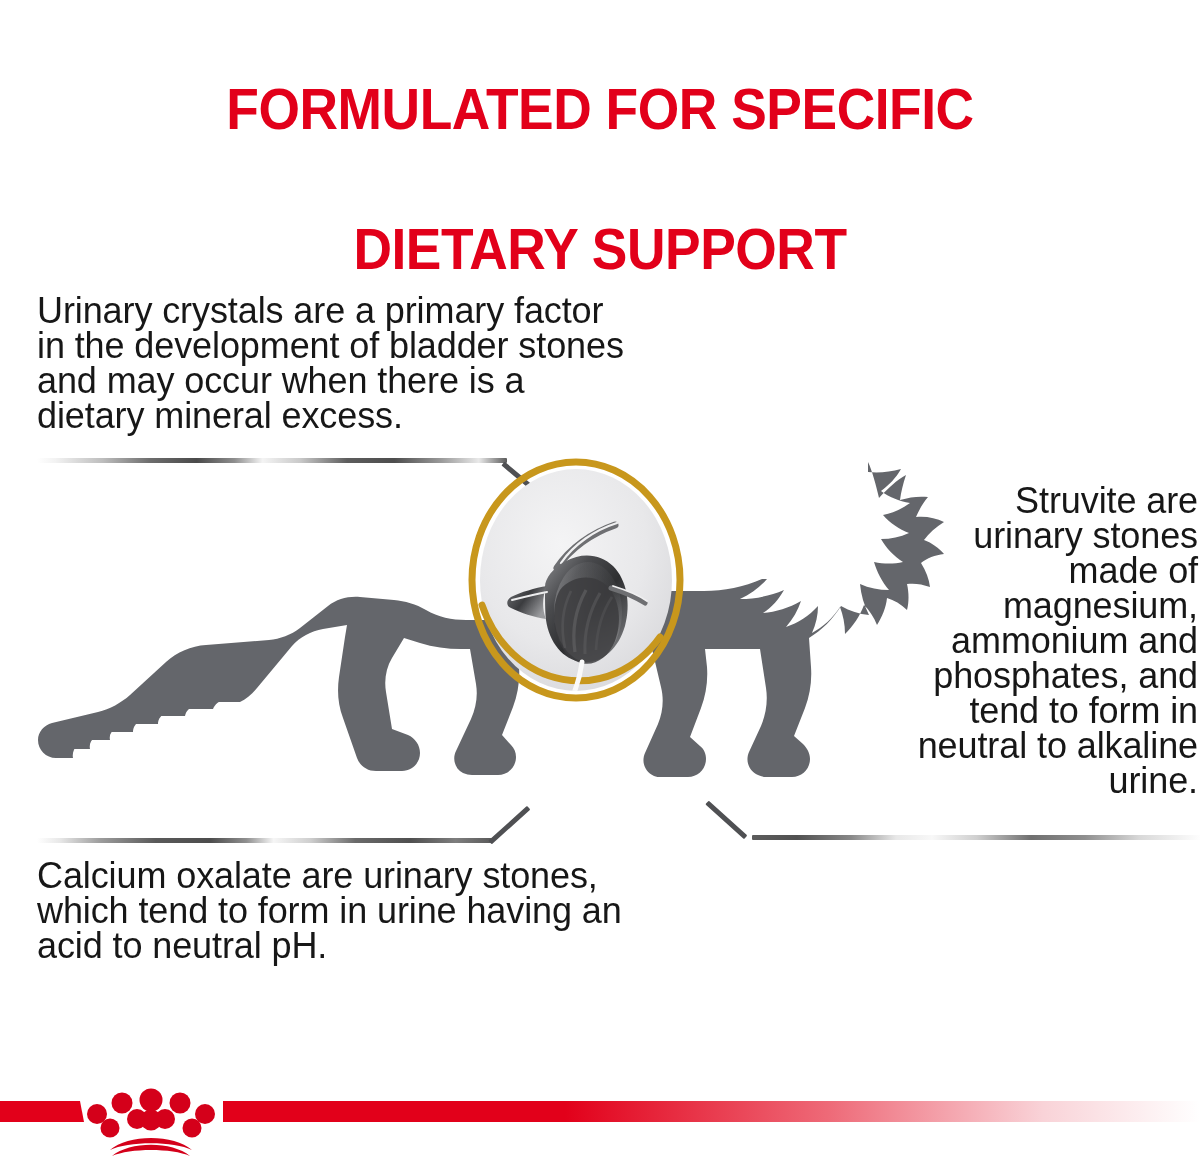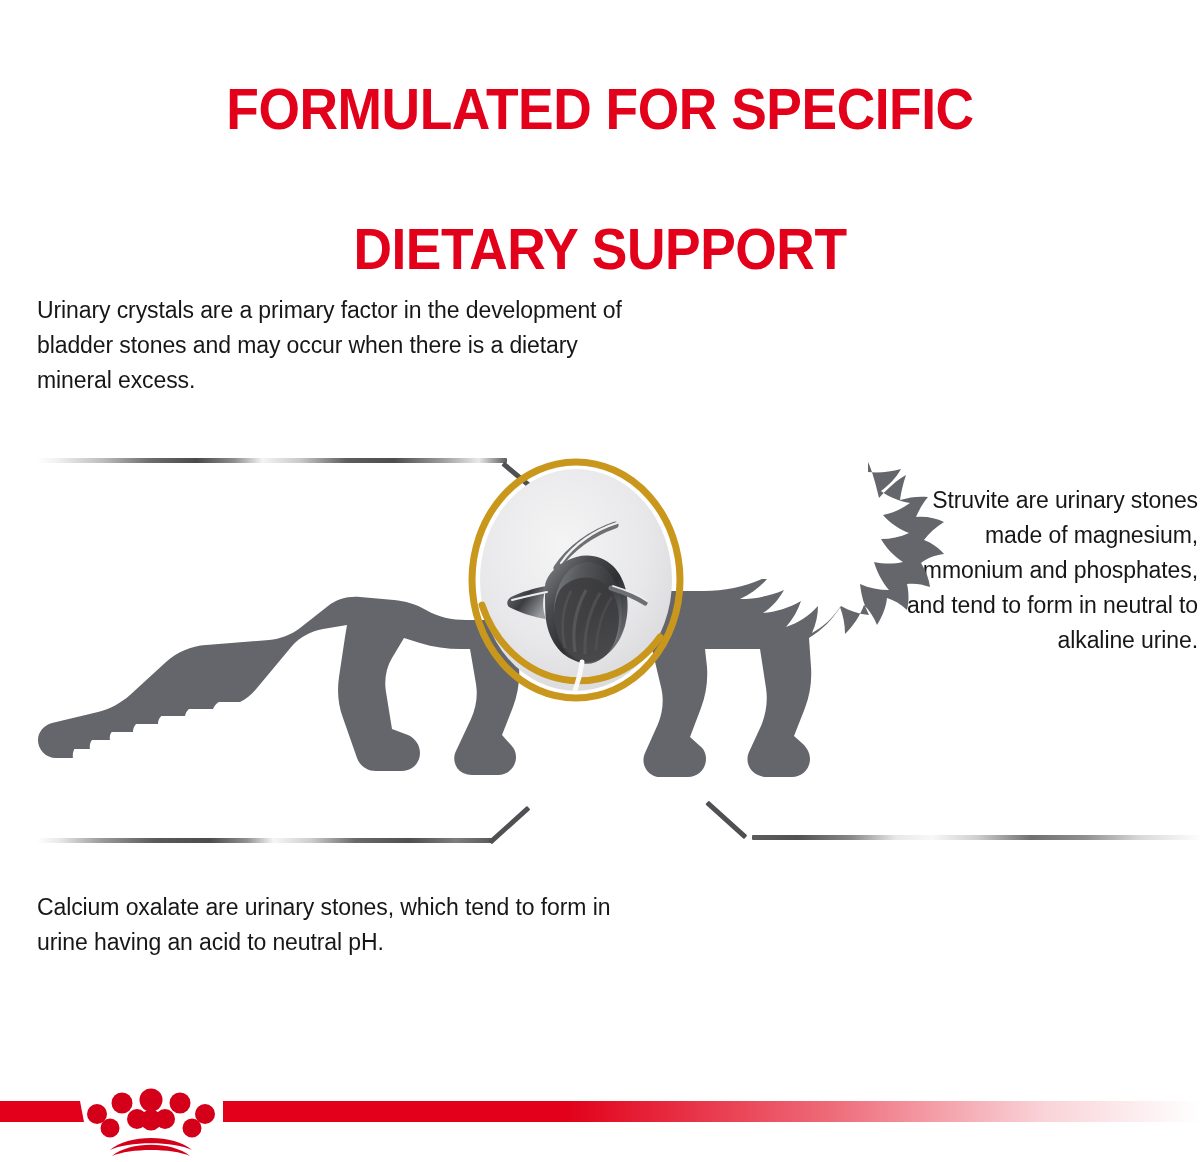--- a/index.html
+++ b/index.html
@@ -27,28 +27,28 @@
     padding-top:4px;
     white-space:pre-line;
     user-select:none;
   }
   #headline .ln{ display:block; }
 
   
   .copy{
     position:absolute;
     color:#171717;
-    font-size:23px;
+    font-size:36px;
     line-height:35px;
     font-family:"Liberation Sans", sans-serif;
     font-weight:400;
     letter-spacing:-0.1px;
   }
   #copy-crystals{ left:37px; top:293px; width:600px; text-align:left; }
-  #copy-oxalate { left:37px; top:890px; width:600px; text-align:left; }
+  #copy-oxalate { left:37px; top:858px; width:600px; text-align:left; }
   #copy-struvite{ right:0px;  top:483px; width:300px; text-align:right; padding-right:2px; }
   .copy p{ margin:0; }
 
   
   .lead{ position:absolute; pointer-events:none; }
   .rule-h{
     height:5px;
     background:linear-gradient(to right,
       #ffffff 0%, #f2f2f2 4%, #bdbdbd 14%, #6d6d6d 24%,
       #4a4a4a 34%, #8e8e8e 42%, #f4f4f4 48%, #c9c9c9 56%,

